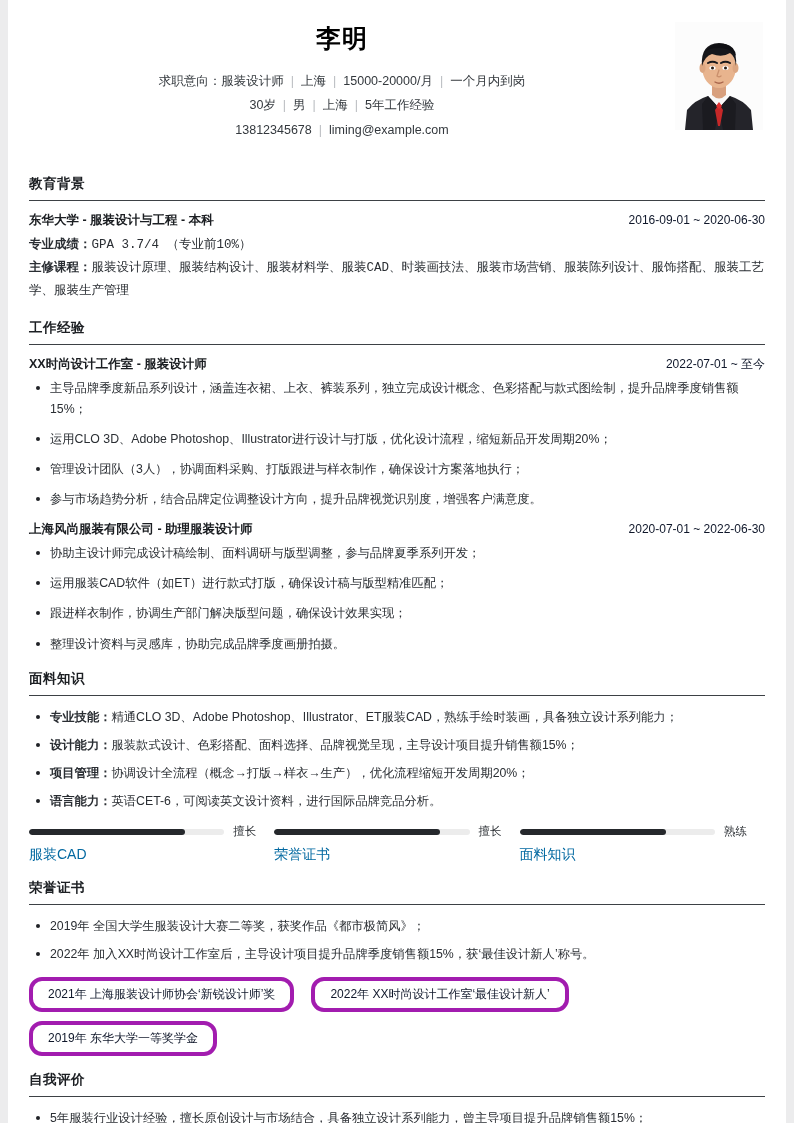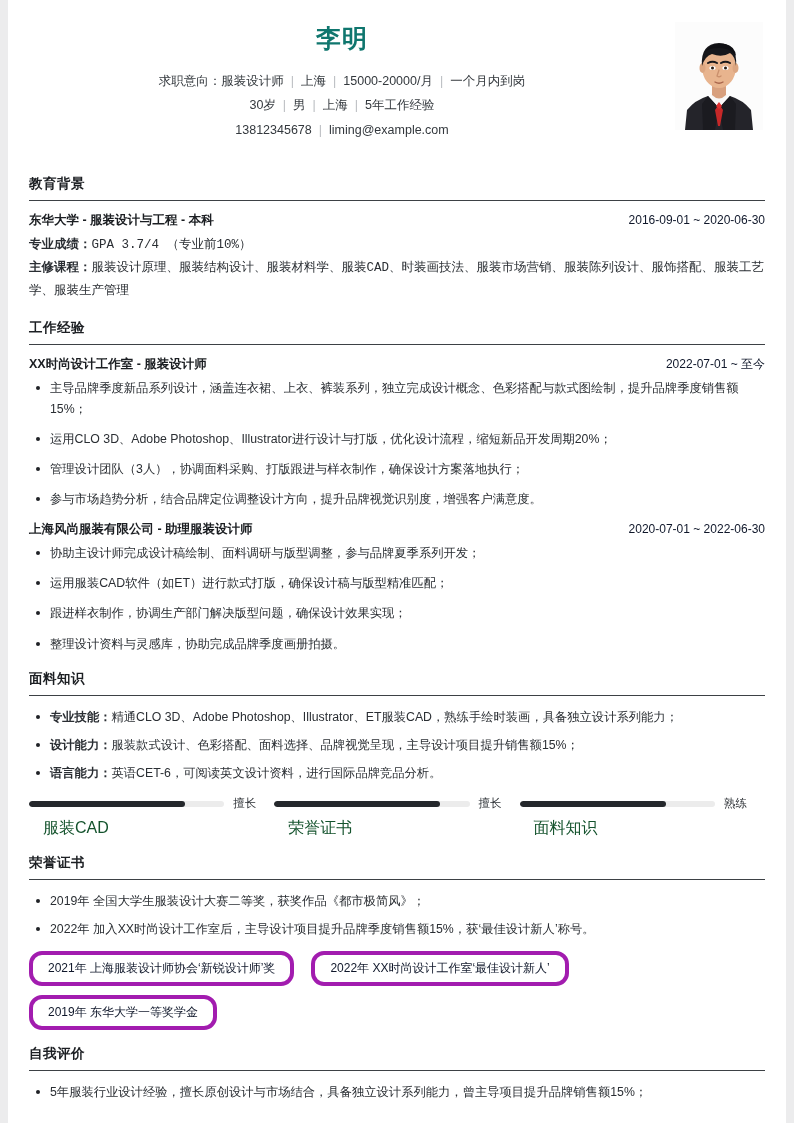--- a/index.html
+++ b/index.html
@@ -29,21 +29,21 @@
   
   .header {
     position: relative;
     padding: 22px 0 18px 0;
   }
   .name {
     text-align: center;
     font-size: 25px;
     font-weight: bold;
     letter-spacing: 1px;
-    color: #0f766e;
+    color: #000000;
     margin-bottom: 14px;
     padding-right: 110px;
   }
   .contact-line {
     text-align: center;
     font-size: 12.5px;
     color: #33383d;
     line-height: 1.95;
     padding-right: 110px;
     white-space: nowrap;
@@ -148,24 +148,23 @@
     height: 100%;
     background: #25282c;
     border-radius: 3px;
   }
   .skill-level {
     font-size: 11.5px;
     color: #2c3035;
     white-space: nowrap;
   }
   .skill-name {
-    font-size: 16px;
-    color: #14532d;
+    font-size: 14px;
+    color: #0369a1;
     margin-top: 7px;
-    margin-left: 14px;
   }
 
   
   .tags {
     display: flex;
     flex-wrap: wrap;
     gap: 9px 17px;
     margin-top: 11px;
   }
   .tag {
@@ -288,20 +287,21 @@
       </div>
     </div>
 
     <div class="section">
       <div class="section-title">面料知识</div>
       <div class="section-rule"></div>
 
       <ul class="bullets tight">
         <li><b>专业技能：</b><span>精通CLO 3D、Adobe Photoshop、Illustrator、ET服装CAD，熟练手绘时装画，具备独立设计系列能力；</span></li>
         <li><b>设计能力：</b><span>服装款式设计、色彩搭配、面料选择、品牌视觉呈现，主导设计项目提升销售额15%；</span></li>
+        <li><b>项目管理：</b><span>协调设计全流程（概念→打版→样衣→生产），优化流程缩短开发周期20%；</span></li>
         <li><b>语言能力：</b><span>英语CET-6，可阅读英文设计资料，进行国际品牌竞品分析。</span></li>
       </ul>
 
       <div class="skill-bars">
         <div class="skill-bar-item">
           <div class="skill-bar-row">
             <div class="skill-track">
               <div class="skill-fill" style="width:80%"></div>
             </div>
             <div class="skill-level">擅长</div>

